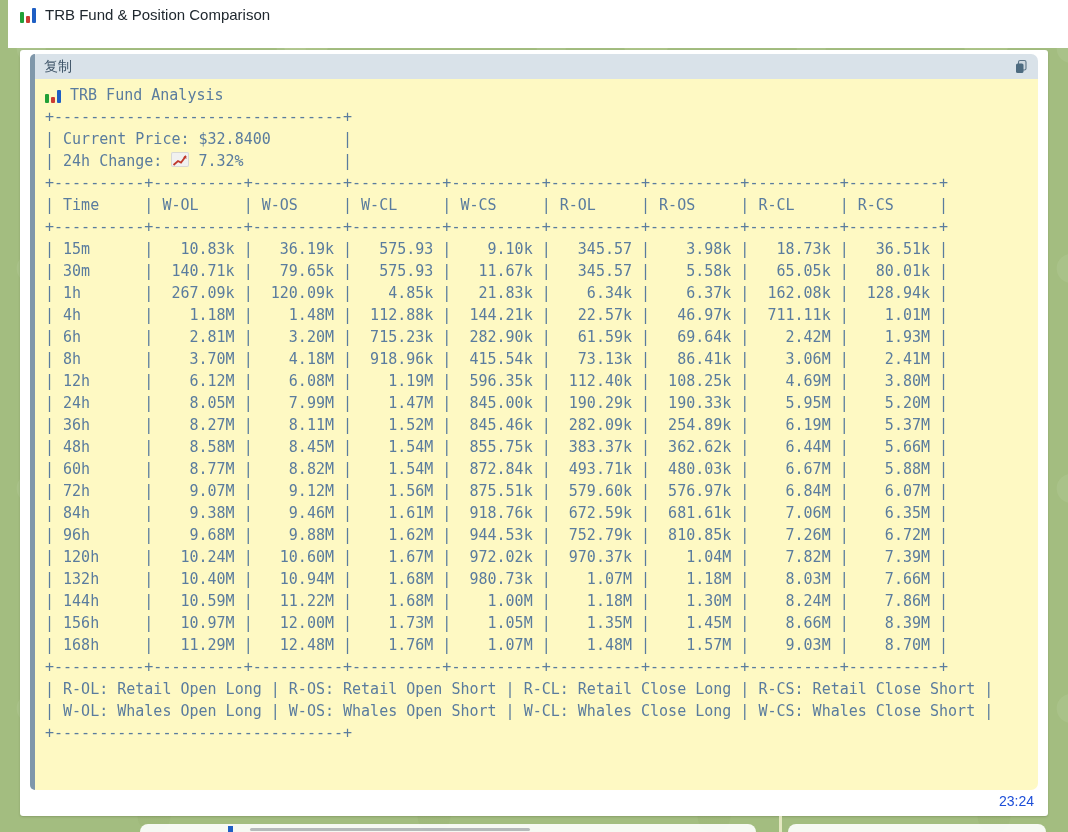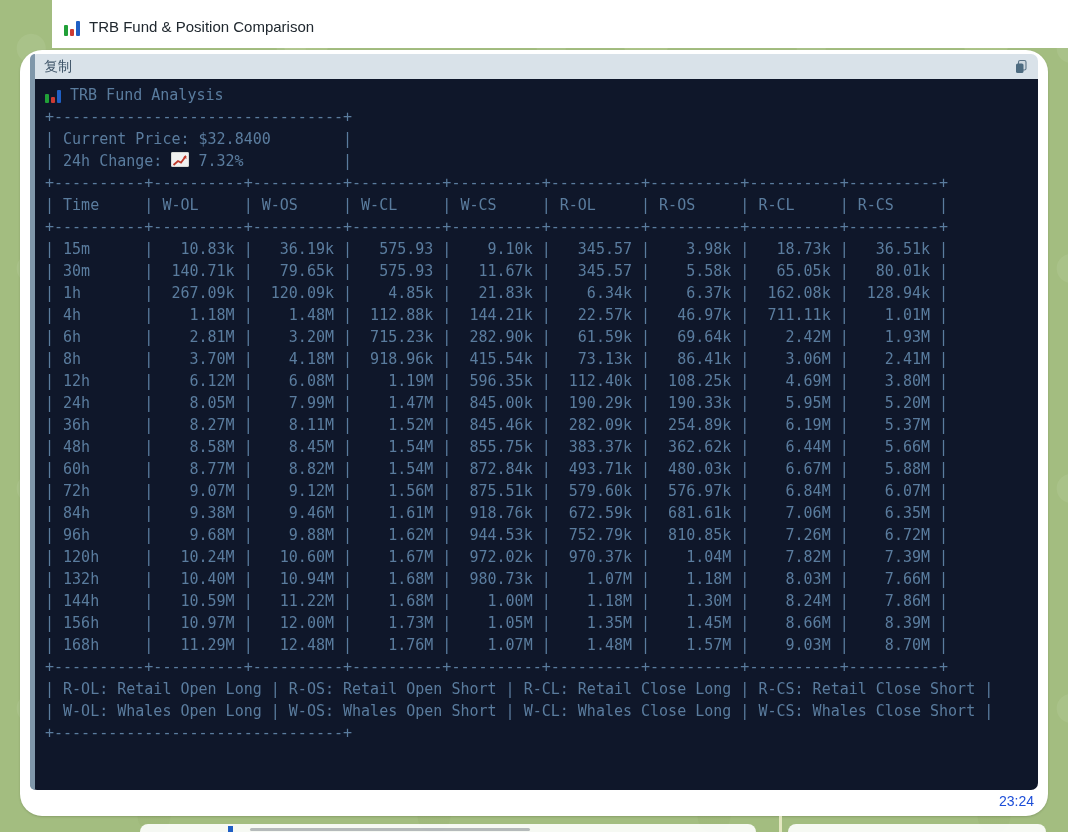--- a/index.html
+++ b/index.html
@@ -14,54 +14,54 @@
       radial-gradient(circle at 12% 22%, rgba(255,255,255,0.07) 0 14px, transparent 15px),
       radial-gradient(circle at 72% 64%, rgba(90,120,60,0.10) 0 18px, transparent 19px),
       radial-gradient(circle at 38% 85%, rgba(255,255,255,0.06) 0 10px, transparent 11px),
       radial-gradient(circle at 90% 15%, rgba(200,215,160,0.25) 0 22px, transparent 23px),
       radial-gradient(circle at 55% 40%, rgba(140,165,100,0.18) 0 16px, transparent 17px);
     background-size:260px 220px, 300px 260px, 220px 200px, 340px 280px, 280px 240px;
   }
   
   .titlebar{
     position:absolute;left:8px;top:0;right:0;height:48px;background:#ffffff;
-    display:flex;align-items:center;padding:6px 0 0 12px;box-sizing:border-box;margin-left:44px;
+    display:flex;align-items:flex-start;padding:6px 0 0 12px;box-sizing:border-box;
   }
   .titlebar .title{font-size:15px;color:#20282f;margin-left:9px;line-height:18px;}
   
   .bars{display:inline-flex;align-items:flex-end;gap:2px;height:17px;}
   .bars .b{display:block;width:4px;border-radius:1px;}
   .bars .g{height:11px;background:#21a038;}
   .bars .r{height:7px;background:#cc3b33;}
   .bars .bl{height:15px;background:#1f5fc4;}
   .bars.small{height:15px;}
   .bars.small .g{height:9px;}
   .bars.small .r{height:6px;}
   .bars.small .bl{height:13px;}
   
   .bubble{
     position:absolute;left:20px;top:50px;width:1028px;height:766px;
-    background:#ffffff;border-radius:22px;box-shadow:0 1px 2px rgba(60,70,40,0.25);
+    background:#ffffff;border-radius:3px;box-shadow:0 1px 2px rgba(60,70,40,0.25);
   }
   .codeblock{
     position:absolute;left:10px;right:10px;top:4px;height:736px;border-radius:7px;
   }
   .codeblock .stripe{
     position:absolute;left:0;top:0;bottom:0;width:5px;background:#7f97aa;
     border-radius:7px 0 0 7px;z-index:2;
   }
   .code-header{
     position:absolute;left:0;right:0;top:0;height:25px;background:#d9e2e9;
     border-radius:7px 7px 0 0;display:flex;align-items:center;
     padding:0 9px 0 14px;box-sizing:border-box;
   }
   .code-header .copy-label{font-size:14px;color:#3e5468;}
   .copy-btn{margin-left:auto;width:17px;height:17px;display:flex;align-items:center;justify-content:center;cursor:pointer;}
   .code-body{
-    position:absolute;left:0;right:0;top:25px;bottom:0;background:#0f172a;
+    position:absolute;left:0;right:0;top:25px;bottom:0;background:#fef9c3;
     border-radius:0 0 7px 7px;padding:5px 0 0 15px;box-sizing:border-box;
     font-family:"DejaVu Sans Mono", monospace;font-size:15px;line-height:22px;
     color:#5a7c9e;overflow:hidden;
   }
   .code-title-line{display:flex;align-items:center;gap:9px;height:22px;}
   .cl{white-space:pre;height:22px;}
   .chart-up{
     display:inline-block;width:18px;height:15px;background:#f1f1f0;border-radius:2px;
     vertical-align:-2px;box-shadow:0 0 0 1px #d8d8d4 inset;
   }

